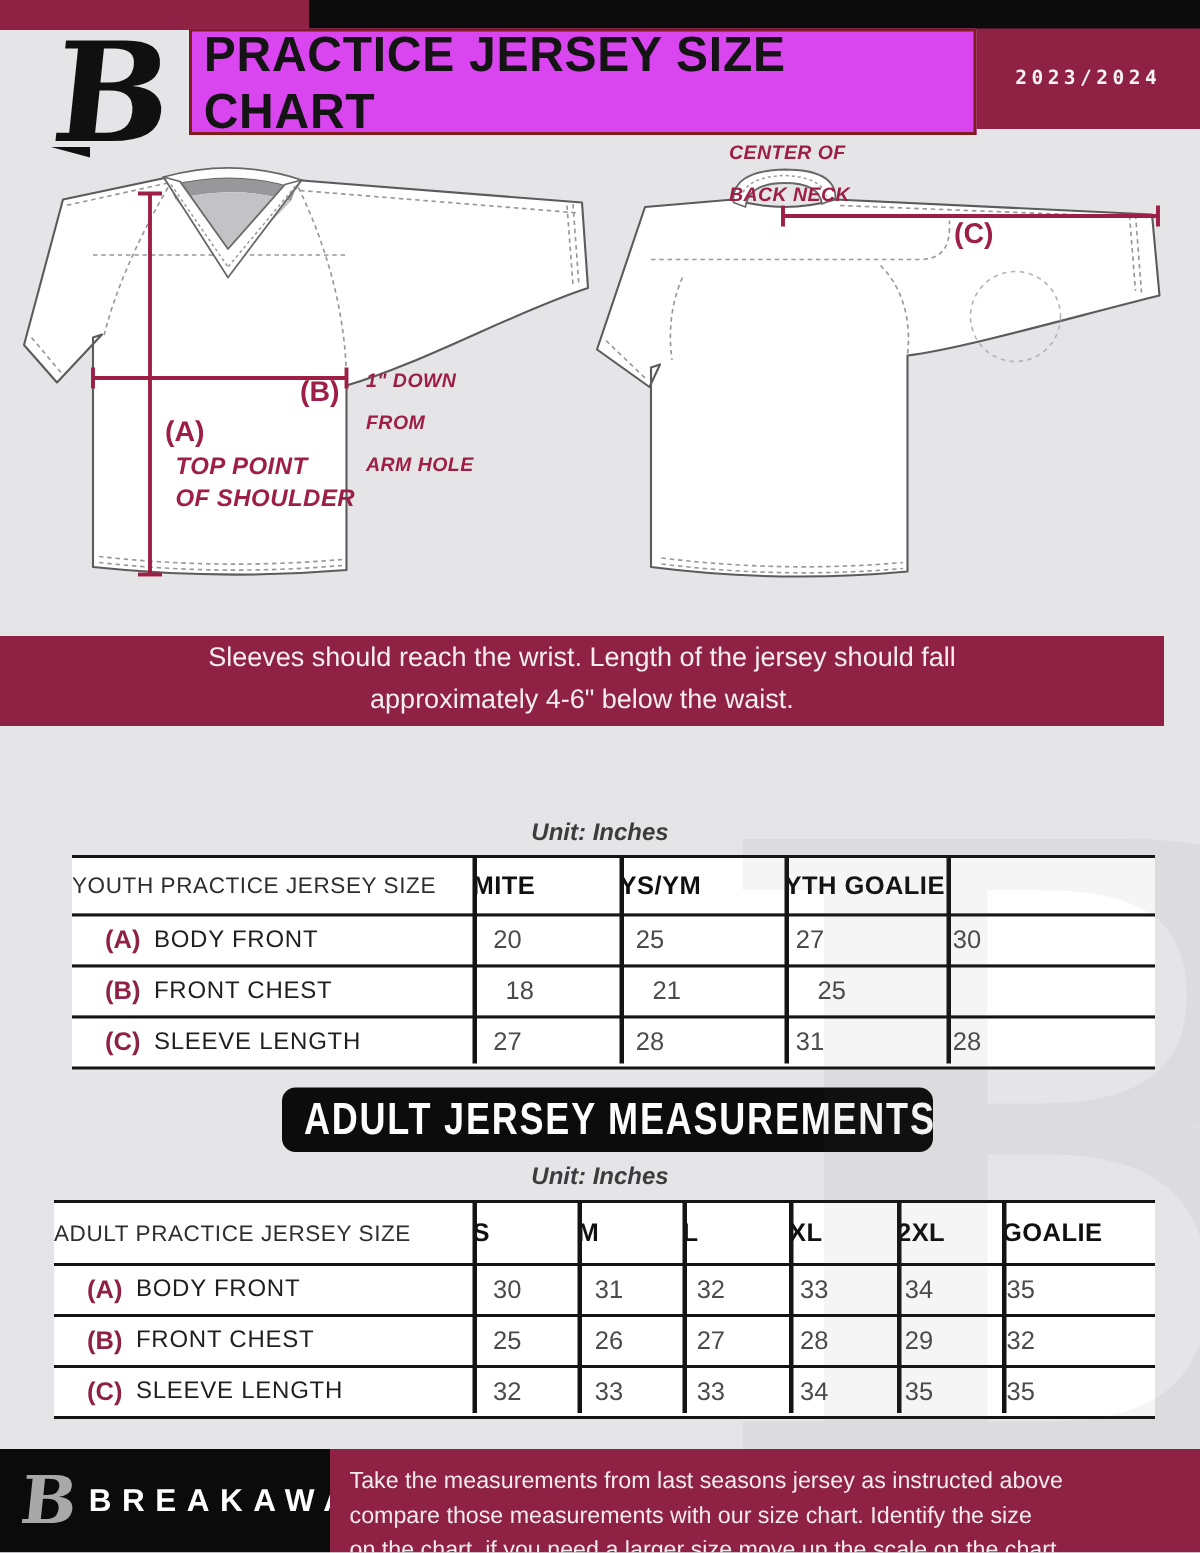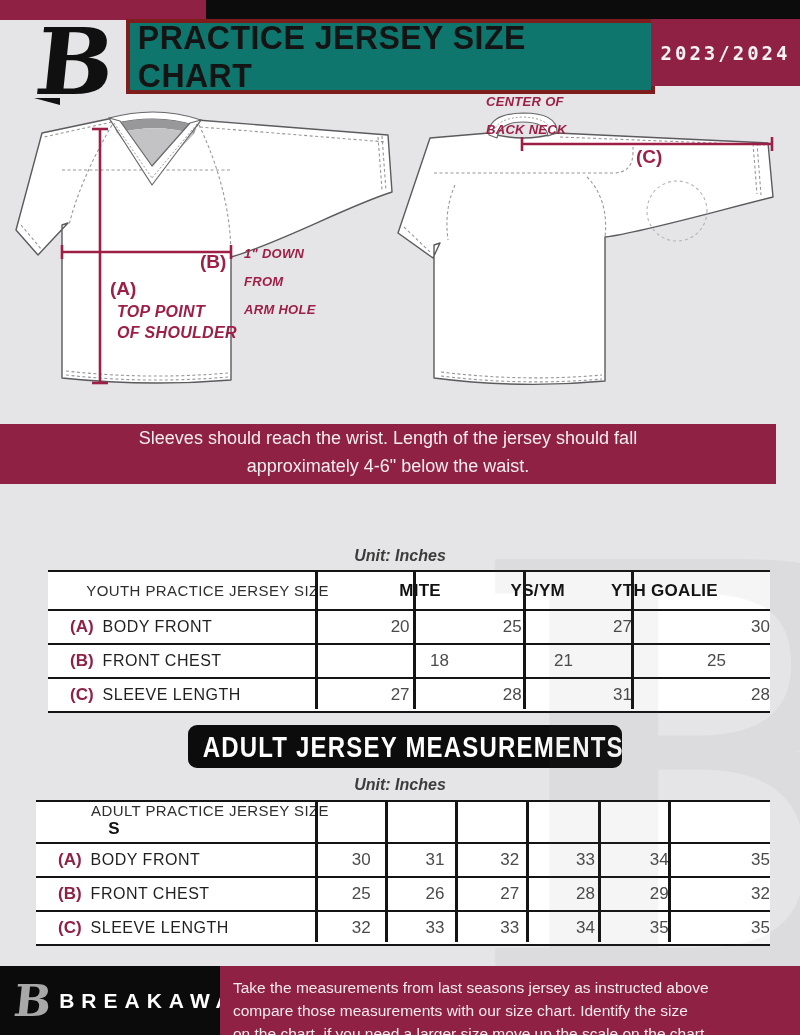--- a/index.html
+++ b/index.html
@@ -5,25 +5,25 @@
   html,body{margin:0;padding:0;background:#cfcfd2;}
   .page{position:relative;width:800px;height:1035px;background:#e5e5e7;overflow:hidden;
         font-family:"Liberation Sans",sans-serif;-webkit-font-smoothing:antialiased;}
   .abs{position:absolute;}
 
   
   .strip-maroon{left:0;top:0;width:206px;height:20px;background:#8e2144;}
   .strip-black{left:206px;top:0;width:594px;height:20px;background:#0c0c0c;}
 
   
-  .title-box{left:126px;top:19px;width:521px;height:67px;background:#0f766e;border:4px solid #7f1d1d;
+  .title-box{left:126px;top:19px;width:521px;height:67px;background:#d946ef;border:2px solid #7f1d1d;
              display:flex;align-items:center;justify-content:center;}
   .title-box span{font-size:33px;font-weight:bold;letter-spacing:.5px;color:#141414;transform:scaleX(.97);}
   .season-box{left:651px;top:19px;width:149px;height:67px;background:#8e2144;display:flex;align-items:center;justify-content:center;}
-  .season-box span{font-family:"DejaVu Sans Mono",monospace;font-size:19px;font-weight:bold;letter-spacing:3px;color:#f7f2f4;}
+  .season-box span{font-family:"DejaVu Sans Mono",monospace;font-size:13px;font-weight:bold;letter-spacing:3px;color:#f7f2f4;}
 
   .brand-logo{left:36px;top:22px;width:86px;height:92px;}
   .brand-logo .bletter{font-family:"DejaVu Serif",serif;font-weight:bold;font-size:92px;line-height:80px;
                        color:#101010;display:inline-block;transform:skewX(-6deg);}
   .brand-logo .btail{position:absolute;left:-2px;top:76px;width:0;height:0;
                      border-top:7px solid #101010;border-left:26px solid transparent;}
 
   
   .marker{color:#9e1f45;font-weight:bold;font-size:19px;}
   .dnote{color:#9e1f45;font-style:italic;font-weight:bold;font-size:13px;line-height:28px;white-space:pre-line;letter-spacing:.3px;}
@@ -34,21 +34,21 @@
 
   
   .banner{left:188px;width:418px;height:43px;background:#0c0c0c;border-radius:9px;
           display:flex;align-items:center;justify-content:center;}
   .banner span{color:#fdfdfd;font-size:30px;font-weight:bold;letter-spacing:1.5px;transform:scaleX(.8);white-space:nowrap;}
   .unit{left:0;width:800px;text-align:center;font-style:italic;font-weight:bold;font-size:16px;color:#3c3c3c;}
 
   
   .trow{position:absolute;background:#ffffff;border-top:2px solid #141414;border-bottom:2px solid #141414;
         display:flex;align-items:stretch;}
-  .cell{display:flex;align-items:center;justify-content:flex-end;padding-left:14px;}
+  .cell{display:flex;align-items:center;justify-content:flex-start;}
   .cell.left{justify-content:flex-start;padding-left:22px;}
   .colhead{font-size:17px;font-weight:bold;color:#101010;letter-spacing:.3px;}
   .sizehead{font-size:15px;color:#2e2e2e;letter-spacing:.4px;}
   .rowmark{color:#8e2144;font-weight:bold;font-size:17px;margin-right:9px;}
   .rowlabel{font-size:16px;color:#1f1f1f;letter-spacing:.5px;}
   .num{font-size:17px;color:#4b4b4b;}
   .vline{position:absolute;width:3px;background:#141414;}
 
   
   .watermark{left:468px;top:498px;width:400px;font-family:"DejaVu Serif",serif;font-weight:bold;
@@ -230,21 +230,21 @@
   <div class="vline" style="left:315px;top:570px;height:139px;"></div>
   <div class="vline" style="left:413px;top:570px;height:139px;"></div>
   <div class="vline" style="left:523px;top:570px;height:139px;"></div>
   <div class="vline" style="left:631px;top:570px;height:139px;"></div>
 
   <div class="abs banner" style="top:725px;padding-left:16px;">
     <span>ADULT JERSEY MEASUREMENTS</span>
   </div>
   <div class="abs unit" style="top:776px;">Unit: Inches</div>
 
-  <div class="trow" style="left:36px;top:800px;width:734px;height:40px;flex-direction:column;">
+  <div class="trow" style="left:36px;top:800px;width:734px;height:40px;">
     <div class="cell" style="width:279px;">
         <span class="sizehead">ADULT PRACTICE JERSEY SIZE</span>
       </div>
     <div class="cell" style="width:70px;">
         <span class="colhead">S</span>
       </div>
     <div class="cell" style="width:70px;">
         <span class="colhead">M</span>
       </div>
     <div class="cell" style="width:71px;">

